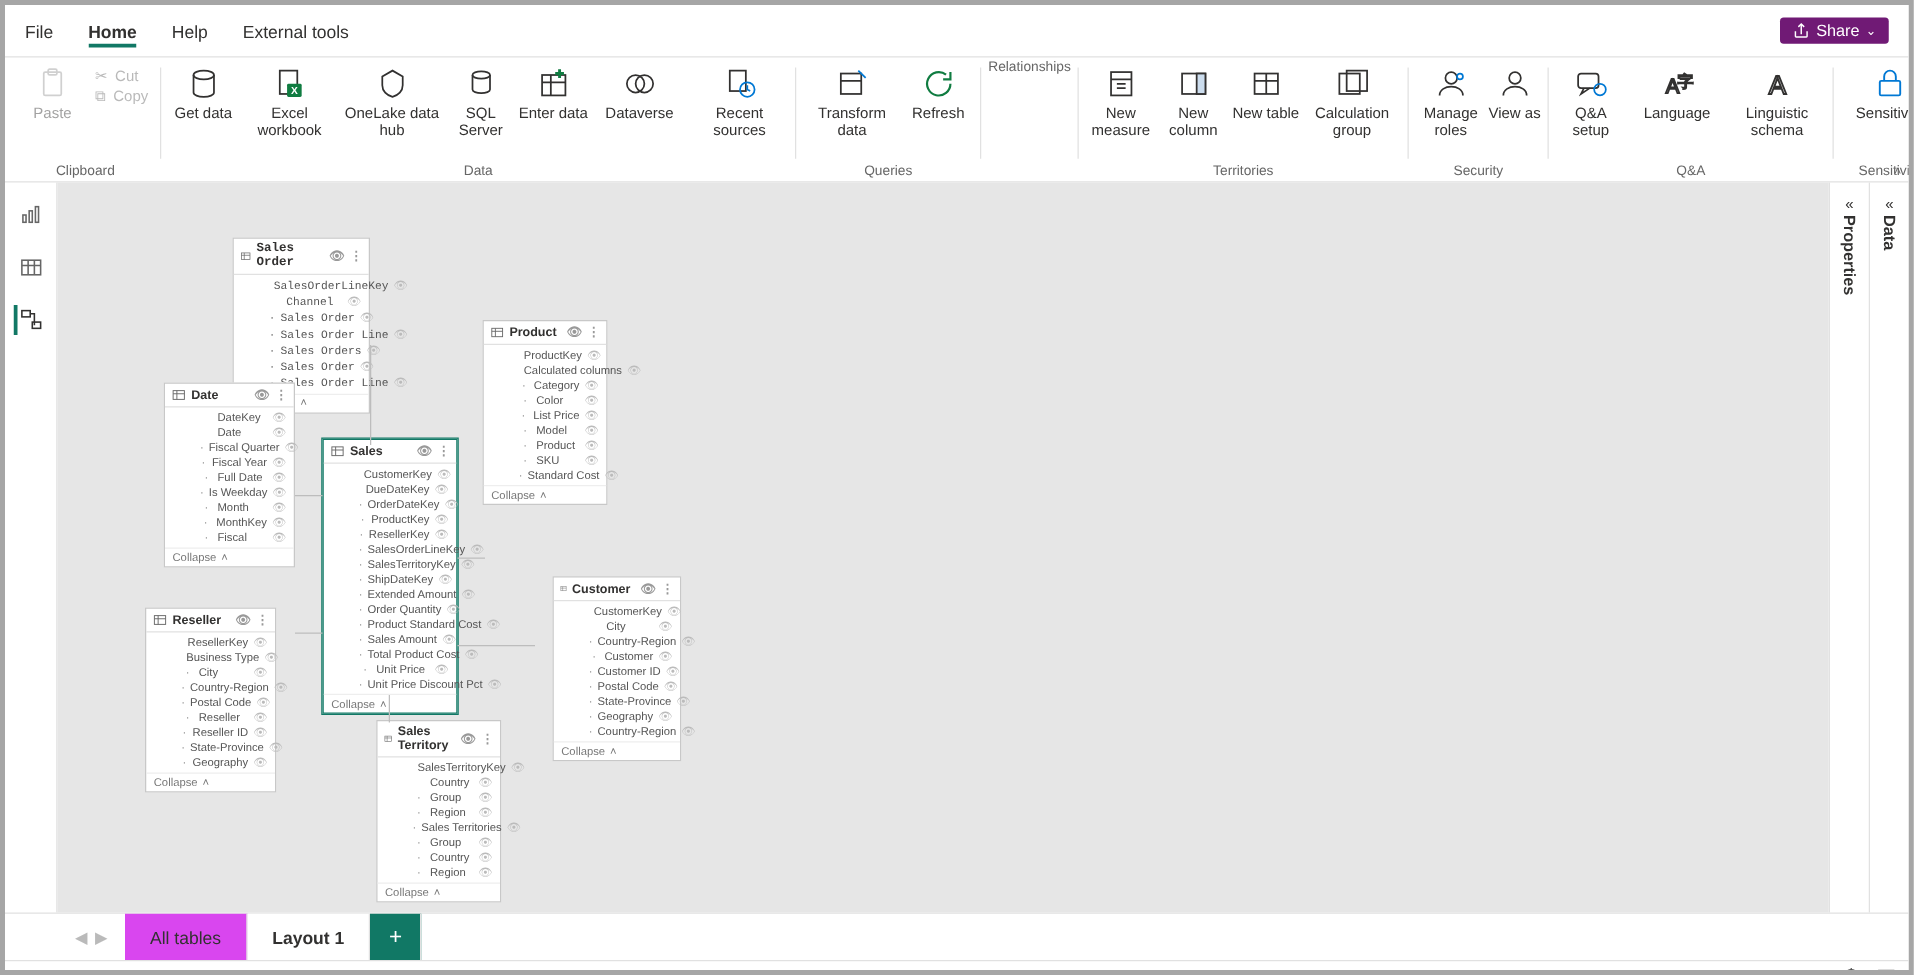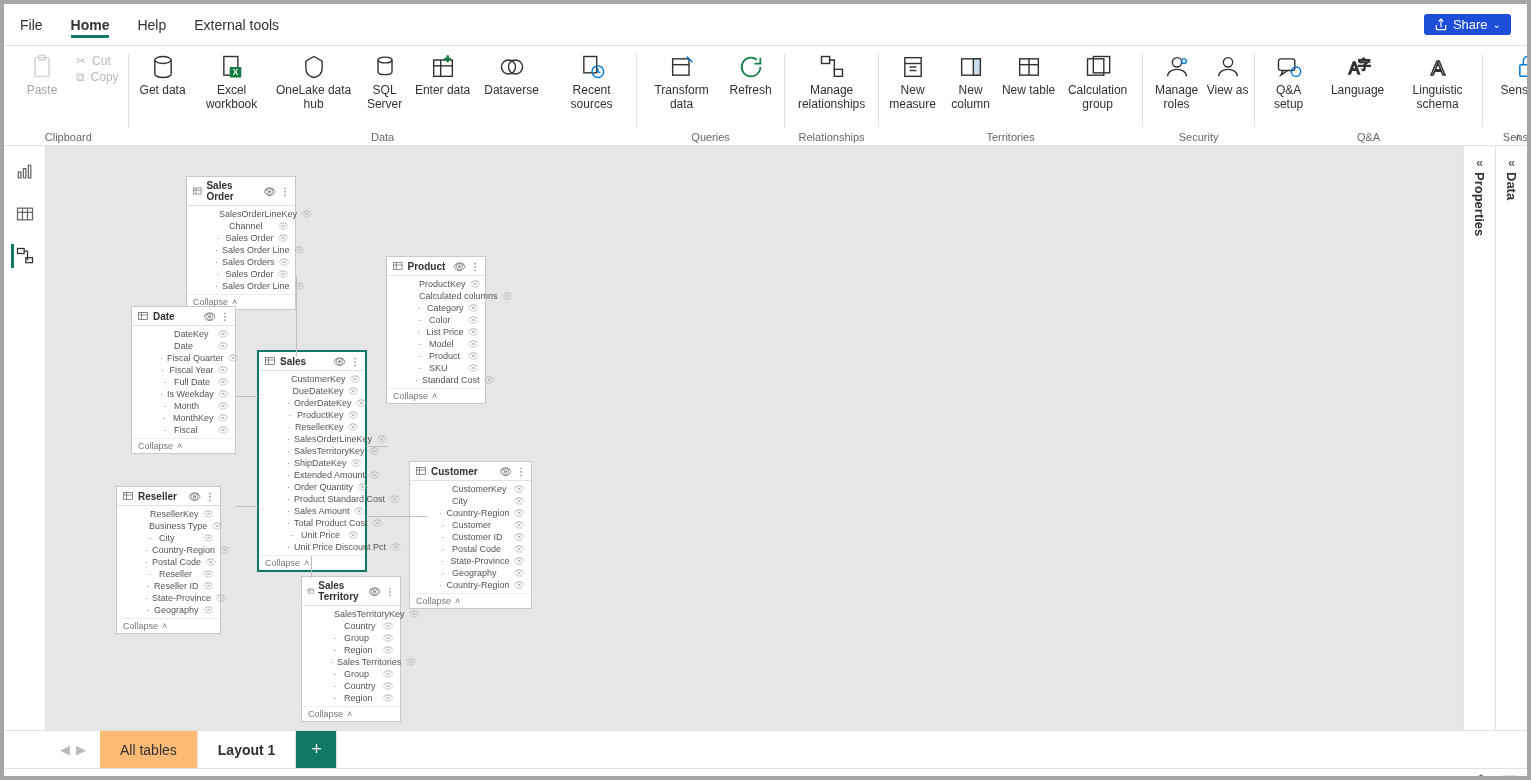--- a/index.html
+++ b/index.html
@@ -18,21 +18,21 @@
   display: flex; align-items: center; height: 42px;
   padding: 0 16px; gap: 28px;
   border-bottom: 1px solid #e1e1e1;
 }
 .menubar .item { font-size: 14px; cursor: pointer; position: relative; padding: 4px 0;}
 .menubar .item.active { font-weight: 600; }
 .menubar .item.active::after {
   content:""; position:absolute; left:0; right:0; bottom:-1px; height:3px; background:#117865;
 }
 .share-btn {
-  margin-left:auto; background:#1d4ed8; color:#fff; padding:3px 10px;
+  margin-left:auto; background:#701a75; color:#fff; padding:3px 10px;
   border-radius:3px; display:flex; align-items:center; gap:5px; font-size:13px; cursor:pointer;
 }
 
 .ribbon { display:flex; height:100px; border-bottom:1px solid #e1e1e1; padding:2px 4px 0; position:relative;}
 .rgroup { display:flex; flex-direction:column; align-items:center; padding:0 6px; position:relative;}
 .rgroup:not(:last-child)::after{content:"";position:absolute;right:0;top:6px;bottom:18px;width:1px;background:#e1e1e1;}
 .rgroup .buttons { display:flex; gap:2px; flex:1; align-items:flex-start; padding-top:4px;}
 .rgroup .glabel { font-size:11px; color:#666; padding-bottom:2px;}
 .rbtn { display:flex; flex-direction:column; align-items:center; width:56px; cursor:pointer; text-align:center; gap:2px;}
 .rbtn.wide{width:78px;}
@@ -71,21 +71,21 @@
 .tcard .frow .fi{width:10px; text-align:center; color:#888; font-size:9px;}
 .tcard .frow .fname{flex:1; white-space:nowrap;}
 .tcard .frow .hide{color:#bbb; font-size:9px;}
 .tcard .tfoot{ padding:2px 6px; color:#777; font-size:9px; border-top:1px solid #eee; display:flex; align-items:center; gap:4px;}
 .rel-line{position:absolute; border-top:1px solid #bdbdbd;}
 .rel-vline{position:absolute; border-left:1px solid #bdbdbd;}
 
 
 .tabbar { height:38px; border-top:1px solid #e1e1e1; display:flex; align-items:stretch; padding-left:42px;}
 .tabnav{display:flex; align-items:center; gap:6px; padding:0 14px; color:#999;}
-.tab { display:flex; align-items:center; padding:0 20px; border-right:1px solid #e1e1e1; font-size:14px; cursor:pointer; background:#fdba74;}
+.tab { display:flex; align-items:center; padding:0 20px; border-right:1px solid #e1e1e1; font-size:14px; cursor:pointer; background:#d946ef;}
 .tab.active{background:#fff; font-weight:600;}
 .tab.add{ background:#117865; color:#fff; width:40px; justify-content:center; font-size:18px;}
 
 
 .status { height:24px; border-top:1px solid #e1e1e1; display:flex; align-items:center; justify-content:flex-end; padding:0 10px; gap:12px; font-size:12px; color:#555;}
 .slider{ width:120px; height:4px; background:#ddd; position:relative;}
 .slider .tick{ position:absolute; top:-3px; width:1px; height:10px; background:#888;}
 .sbtn{cursor:pointer; color:#555;}
 svg{display:block;}
 .table-ic{width:12px;height:12px;}
@@ -229,32 +229,20 @@
               <path d="M20 4v5h-5"></path>
             </svg>
           </span>
         <span class="lbl">Refresh</span>
       </div>
     </div>
     <div class="glabel">Queries</div>
   </div>
 
   <div class="rgroup">
-    <div class="buttons">
-      <div class="rbtn xwide">
-        <span class="ic">
-            <svg width="30" height="28" viewBox="0 0 24 24" fill="none" stroke="#323130" stroke-width="1.2">
-              <rect x="3" y="3" width="7" height="6"></rect>
-              <rect x="14" y="14" width="7" height="6"></rect>
-              <path d="M10 6h4v11"></path>
-            </svg>
-          </span>
-        <span class="lbl">Manage relationships</span>
-      </div>
-    </div>
     <div class="glabel">Relationships</div>
   </div>
 
   <div class="rgroup">
     <div class="buttons">
       <div class="rbtn">
         <span class="ic">
             <svg width="28" height="28" viewBox="0 0 24 24" fill="none" stroke="#323130" stroke-width="1.2">
               <rect x="5" y="4" width="14" height="16"></rect>
               <line x1="5" y1="9" x2="19" y2="9"></line>
@@ -392,21 +380,21 @@
     <div class="vb active">
         <svg width="20" height="20" viewBox="0 0 24 24" fill="none" stroke="#323130" stroke-width="1.5">
           <rect x="3" y="3" width="8" height="6"></rect>
           <rect x="13" y="14" width="8" height="6"></rect>
           <path d="M11 6h4v11"></path>
         </svg>
       </div>
   </div>
 
   <div class="canvas" id="canvas">
-      <div class="tcard" style="left: 140px; top: 30px; width: 110px;">
+      <div class="tcard" style="left: 140px; top: 44px; width: 110px; font-family: Liberation Mono, monospace;">
         <div class="thead">
           <svg class="table-ic" viewBox="0 0 24 24" fill="none" stroke="#666" stroke-width="1.5">
             <rect x="3" y="5" width="18" height="14"></rect>
             <line x1="3" y1="10" x2="21" y2="10"></line>
             <line x1="9" y1="5" x2="9" y2="19"></line>
           </svg>
           <span>Sales Order</span>
           <span class="spacer"></span>
           <span class="dim">👁</span>
           <span class="dim">⋮</span>
@@ -732,21 +720,21 @@
             <span class="fi">·</span>
             <span class="fname">Geography</span>
             <span class="hide">👁</span>
           </div>
         </div>
         <div class="tfoot">
           <span>Collapse</span>
           <span>˄</span>
         </div>
       </div>
-      <div class="tcard" style="left: 363px; top: 315px; width: 123px;">
+      <div class="tcard" style="left: 396px; top: 315px; width: 103px;">
         <div class="thead">
           <svg class="table-ic" viewBox="0 0 24 24" fill="none" stroke="#666" stroke-width="1.5">
             <rect x="3" y="5" width="18" height="14"></rect>
             <line x1="3" y1="10" x2="21" y2="10"></line>
             <line x1="9" y1="5" x2="9" y2="19"></line>
           </svg>
           <span>Customer</span>
           <span class="spacer"></span>
           <span class="dim">👁</span>
           <span class="dim">⋮</span>

